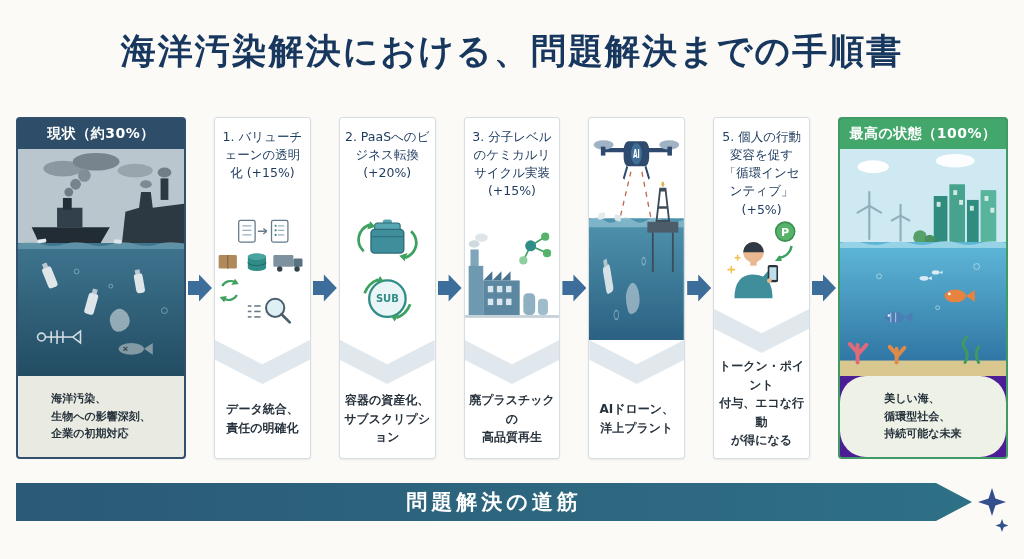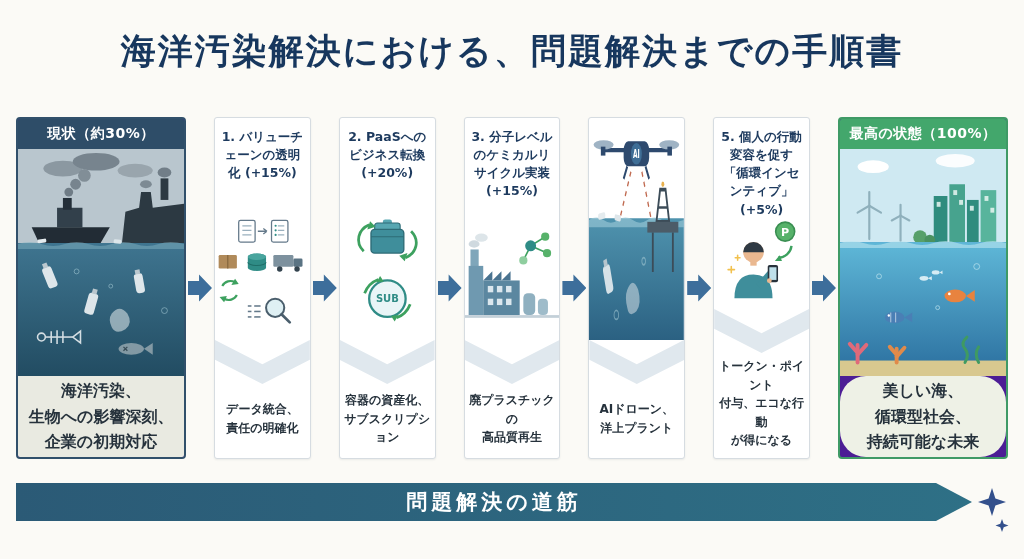--- a/index.html
+++ b/index.html
@@ -36,23 +36,23 @@
     display:flex; align-items:center; justify-content:center;
     color:#fff; font-weight:bold; font-size:14px; letter-spacing:.5px;
   }
   .current .edge-header { background:var(--current-header-bg,#2e4d68); }
   .goal    .edge-header { background:var(--goal-header-bg,#43a76c); }
   .edge-illus { flex:1 1 auto; position:relative; overflow:hidden; }
   .edge-illus svg { display:block; width:100%; height:100%; }
   .edge-caption {
     flex:0 0 80px;
     display:flex; align-items:center; justify-content:center;
-    text-align:center; white-space:pre-line;
-    font-size:16px; font-weight:bold; line-height:1.6; color:#26323c;
-    background:#e9eae1; padding:2px 4px;
+    white-space:pre-line;
+    font-size:11px; font-weight:bold; line-height:1.6; color:#26323c;
+    background:#e9eae1; padding:14px 4px;
   }
   .goal .edge-caption { background:#eef1e6;border-radius:26px; }
 
   .flow-arrow {
     flex:0 0 24px; width:24px; height:30px;
     align-self:center; margin:0 2px;
     background:var(--flow-arrow,#3d6e9b);
     clip-path:polygon(0 27%,46% 27%,46% 5%,100% 50%,46% 95%,46% 73%,0 73%);
   }
 
@@ -61,21 +61,21 @@
     background:#fff;
     border:1px solid #d6dce1;
     border-radius:3px;
     box-shadow:0 1px 2px rgba(30,50,70,.08);
     display:flex; flex-direction:column; overflow:hidden;
   }
   .step-title {
     min-height:92px;
     padding:10px 5px 4px;
     text-align:center;
-    font-size:12.5px; font-weight:bold; line-height:1.45;
+    font-size:12.5px; font-weight:normal; line-height:1.45;
     color:var(--step-title-text,#1d3a5e);
   }
   .step-illus { flex:1 1 auto; display:flex; align-items:center; justify-content:center; overflow:hidden; }
   .step-illus svg { width:100%; height:100%; display:block; }
   .v-band {
     flex:0 0 44px; height:44px;
     background:#e0e8ee;
     clip-path:polygon(0 0,50% 55%,100% 0,100% 45%,50% 100%,0 45%);
   }
   .step-caption {

